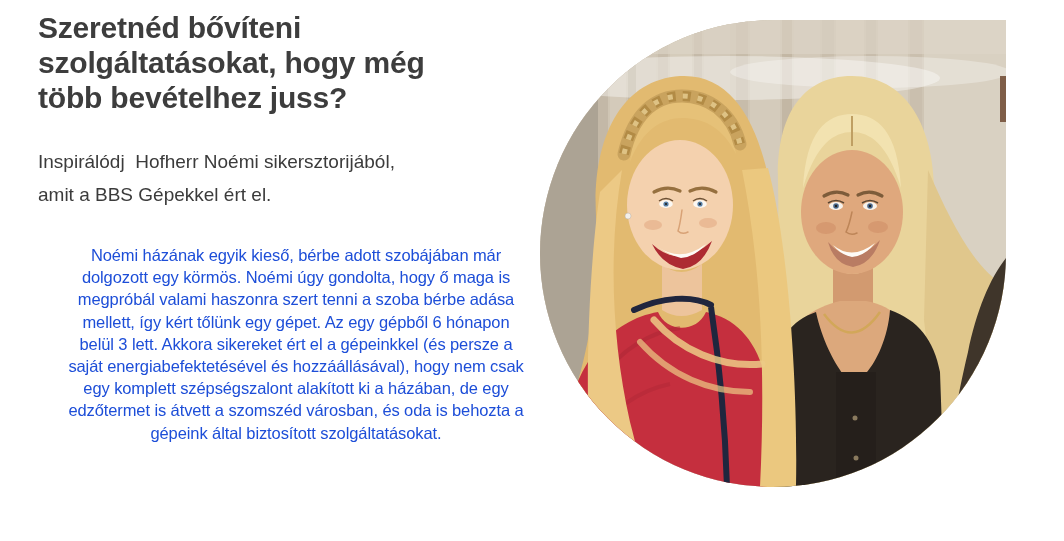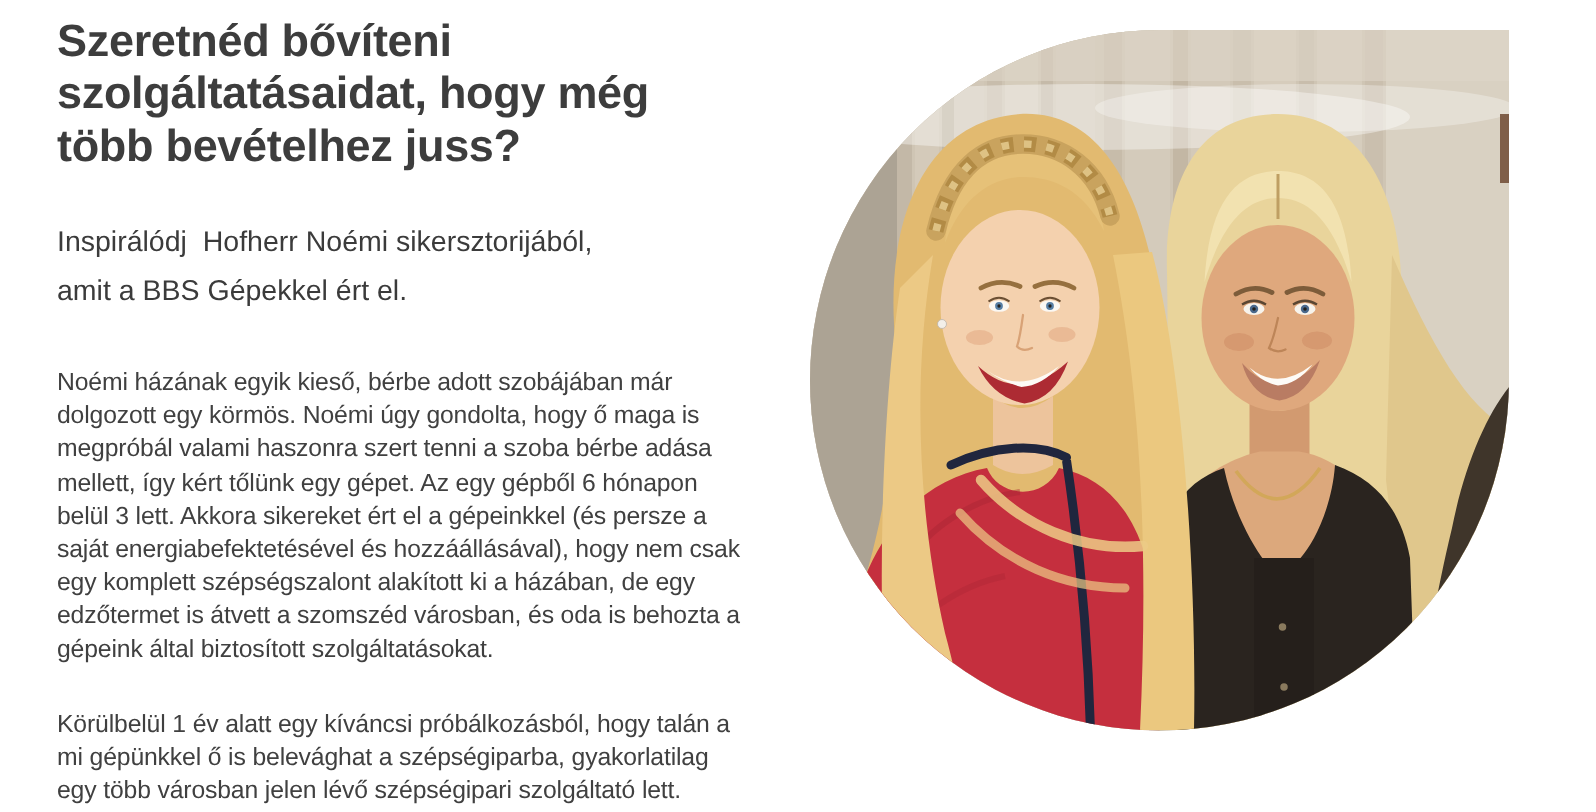--- a/index.html
+++ b/index.html
@@ -33,23 +33,24 @@
     font-size: 19px;
     line-height: 33px;
     font-weight: 400;
     color: #3b3b3b;
     white-space: pre;
   }
   .body-par {
     margin: 33px 0 0;
     font-size: 16.5px;
     line-height: 22.2px;
-    color: #404040;
+    color: #1d4ed8;
     letter-spacing: -0.1px;
     white-space: pre;
+    text-align: center;
   }
   .body-par + .body-par { margin-top: 28px; }
   .photo {
     position: absolute;
     left: 540px;
     top: 20px;
     width: 466px;
     height: 467px;
     border-radius: 50% 0 50% 50%;
     overflow: hidden;
@@ -57,36 +58,33 @@
   }
   .photo svg { display: block; }
 </style>
 </head>
 <body>
 
 <div class="page">
 
   <div class="content">
     <h1 class="heading">Szeretnéd bővíteni
-szolgáltatásaidat, hogy még
+szolgáltatásokat, hogy még
 több bevételhez juss?</h1>
     <p class="subheading">Inspirálódj  Hofherr Noémi sikersztorijából,
 amit a BBS Gépekkel ért el.</p>
     <p class="body-par">Noémi házának egyik kieső, bérbe adott szobájában már
 dolgozott egy körmös. Noémi úgy gondolta, hogy ő maga is
 megpróbál valami haszonra szert tenni a szoba bérbe adása
 mellett, így kért tőlünk egy gépet. Az egy gépből 6 hónapon
 belül 3 lett. Akkora sikereket ért el a gépeinkkel (és persze a
 saját energiabefektetésével és hozzáállásával), hogy nem csak
 egy komplett szépségszalont alakított ki a házában, de egy
 edzőtermet is átvett a szomszéd városban, és oda is behozta a
 gépeink által biztosított szolgáltatásokat.</p>
-    <p class="body-par">Körülbelül 1 év alatt egy kíváncsi próbálkozásból, hogy talán a
-mi gépünkkel ő is belevághat a szépségiparba, gyakorlatilag
-egy több városban jelen lévő szépségipari szolgáltató lett.</p>
   </div>
 
   <div class="photo">
     <svg width="466" height="467" viewBox="0 0 466 467" xmlns="http://www.w3.org/2000/svg">
 
       <g>
         <rect x="0" y="0" width="466" height="467" fill="#cfc5b4"></rect>
         <rect x="0" y="0" width="58" height="467" fill="#a69c8e" opacity="0.85"></rect>
         <rect x="58" y="0" width="10" height="467" fill="#bdb2a1" opacity="0.7"></rect>
         <rect x="70" y="0" width="16" height="467" fill="#d5ccbc" opacity="0.7"></rect>

